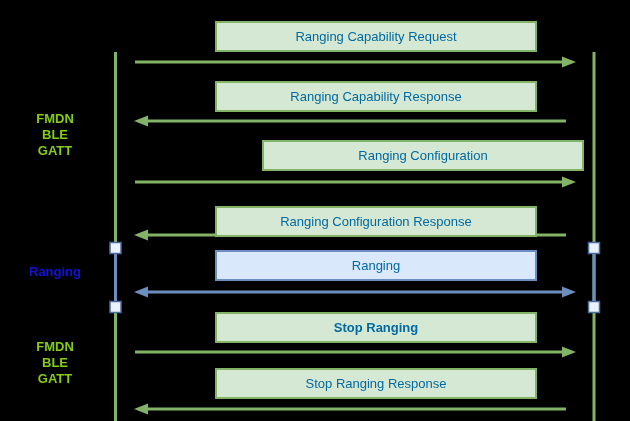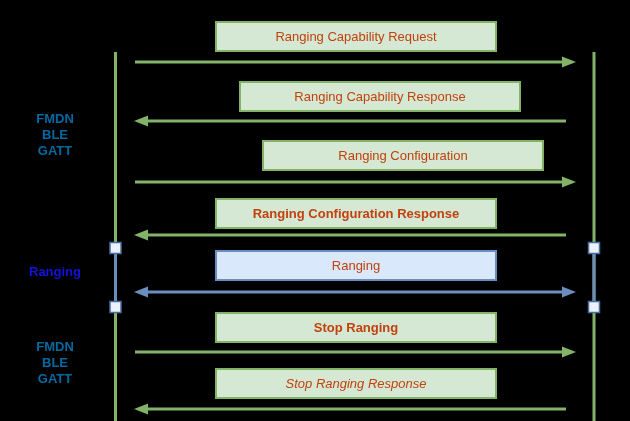--- a/index.html
+++ b/index.html
@@ -16,47 +16,47 @@
     font-family: "Liberation Sans", sans-serif;
   }
   .layer {
     position: absolute;
     left: 0;
     top: 0;
   }
   .msg-box {
     position: absolute;
     left: 215px;
-    width: 282px;
+    width: 322px;
     height: 31px;
     box-sizing: border-box;
     border: 2px solid #82b366;
     background: #d5e8d4;
     display: flex;
     align-items: center;
     justify-content: center;
     font-size: 13px;
-    color: #c2410c;
+    color: #0369a1;
     white-space: nowrap;
   }
   .msg-box.blue {
     border-color: #6c8ebf;
     background: #dae8fc;
   }
   .side-label {
     position: absolute;
     left: 6px;
     width: 98px;
     text-align: center;
     font-weight: bold;
     font-size: 13px;
     line-height: 16px;
     white-space: pre-line;
   }
-  .side-label.green { color: #0369a1; }
+  .side-label.green { color: #84cc16; }
   .side-label.blue  { color: #1212dd; }
 </style>
 </head>
 <body>
 
 <div class="stage">
 
   <svg class="layer" width="630" height="421" viewBox="0 0 630 421">
 
     <line x1="115.5" y1="52" x2="115.5" y2="421" stroke="#82b366" stroke-width="3"></line>
@@ -87,26 +87,26 @@
     <line x1="148" y1="409" x2="566" y2="409" stroke="#82b366" stroke-width="3"></line>
     <polygon points="148,403.5 134,409 148,414.5" fill="#82b366"></polygon>
 
     <rect x="110" y="242.5" width="11" height="11" fill="#ecf2fb" stroke="#4a6da0" stroke-width="1.5"></rect>
     <rect x="110" y="301.5" width="11" height="11" fill="#ecf2fb" stroke="#4a6da0" stroke-width="1.5"></rect>
     <rect x="588.5" y="242.5" width="11" height="11" fill="#ecf2fb" stroke="#4a6da0" stroke-width="1.5"></rect>
     <rect x="588.5" y="301.5" width="11" height="11" fill="#ecf2fb" stroke="#4a6da0" stroke-width="1.5"></rect>
   </svg>
 
   <div class="msg-box" style="top:21px;">Ranging Capability Request</div>
-  <div class="msg-box" style="top:81px;margin-left:24px;">Ranging Capability Response</div>
+  <div class="msg-box" style="top:81px;">Ranging Capability Response</div>
   <div class="msg-box" style="top:140px;margin-left:47px;">Ranging Configuration</div>
-  <div class="msg-box" style="top:198px;font-weight:bold;">Ranging Configuration Response</div>
+  <div class="msg-box" style="top:206px;">Ranging Configuration Response</div>
   <div class="msg-box blue" style="top:250px;">Ranging</div>
   <div class="msg-box" style="top:312px;font-weight:bold;">Stop Ranging</div>
-  <div class="msg-box" style="top:368px;font-style:italic;">Stop Ranging Response</div>
+  <div class="msg-box" style="top:368px;">Stop Ranging Response</div>
 
   <div class="side-label green" style="top:111px;">FMDN
 BLE
 GATT</div>
   <div class="side-label blue" style="top:264px;">Ranging</div>
   <div class="side-label green" style="top:339px;">FMDN
 BLE
 GATT</div>
 
 </div>

